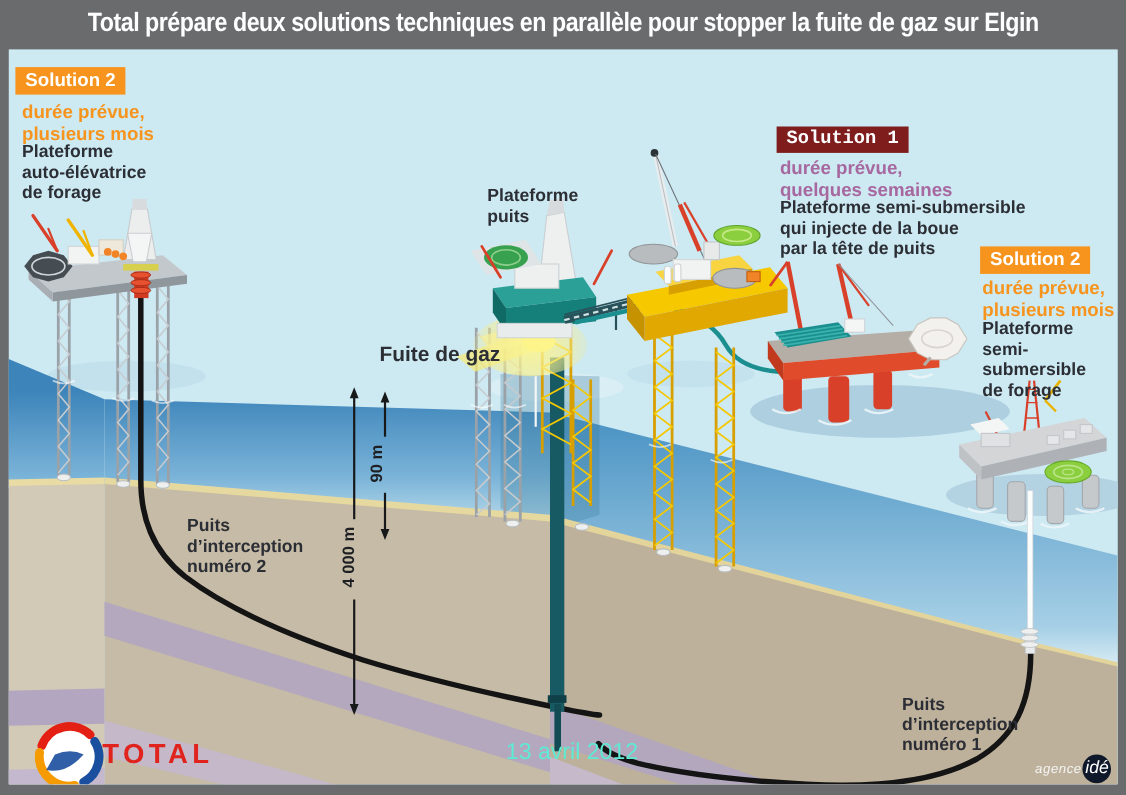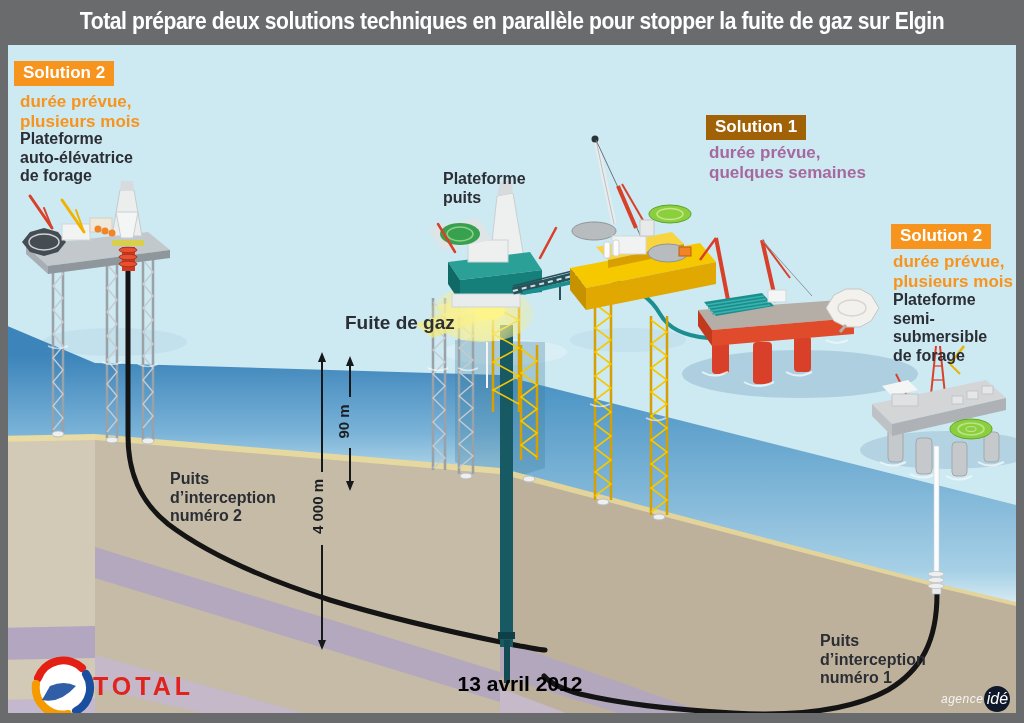--- a/index.html
+++ b/index.html
@@ -23,32 +23,32 @@
   .lbl {
     position:absolute; font-weight:bold; color:#2b2e34;
     font-size:16px; line-height:1.16; white-space:pre-line;
   }
   .s19 { font-size:19px; }
   .badge {
     position:absolute; color:#fff; font-size:17px; font-weight:bold;
     padding:2px 9px 3px; white-space:nowrap;
   }
   .orange-bg { background:#f7941d; }
-  .mauve-bg  { background:#a16207; }
+  .mauve-bg  { background:#7f1d1d;font-family:Liberation Mono, monospace; }
   .orange-t  { color:#f7941d; }
   .mauve-t   { color:#a7689f; }
   .dur { font-size:17px; }
   .vlabel {
     position:absolute; font-weight:bold; color:#1d1f22; font-size:15px;
     text-align:center; transform:rotate(-90deg); transform-origin:center;
     white-space:nowrap;
   }
   .date {
     position:absolute; left:455px; top:672px; width:130px; text-align:center;
-    color:#000000; font-size:21px; font-weight:bold;
+    color:#5eead4; font-size:21px; font-weight:normal;
   }
   .total-word {
     position:absolute; left:93px; top:672px;
     color:#e0231c; font-size:25px; font-weight:bold; letter-spacing:4px;
   }
   .credit {
     position:absolute; left:941px; top:686px; display:flex; align-items:center;
     font-style:italic; font-weight:normal;
   }
   .credit .agc { color:#f4f4f4; font-size:12px; letter-spacing:0.5px; }
@@ -380,20 +380,23 @@
   <div class="lbl" style="left:20px; top:130px;">Plateforme
 auto-élévatrice
 de forage</div>
 
   <div class="lbl" style="left:443px; top:170px;">Plateforme
 puits</div>
 
   <div class="badge mauve-bg" style="left:706px; top:115px;">Solution 1</div>
   <div class="lbl dur mauve-t" style="left:709px; top:143px;">durée prévue,
 quelques semaines</div>
+  <div class="lbl" style="left:709px; top:181px;">Plateforme semi-submersible
+qui injecte de la boue
+par la tête de puits</div>
 
   <div class="badge orange-bg" style="left:891px; top:224px;">Solution 2</div>
   <div class="lbl dur orange-t" style="left:893px; top:252px;">durée prévue,
 plusieurs mois</div>
   <div class="lbl" style="left:893px; top:291px;">Plateforme
 semi-submersible
 de forage</div>
 
   <div class="lbl s19" style="left:345px; top:312px;">Fuite de gaz</div>
 

